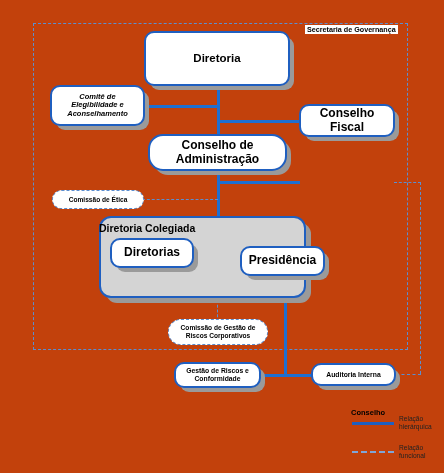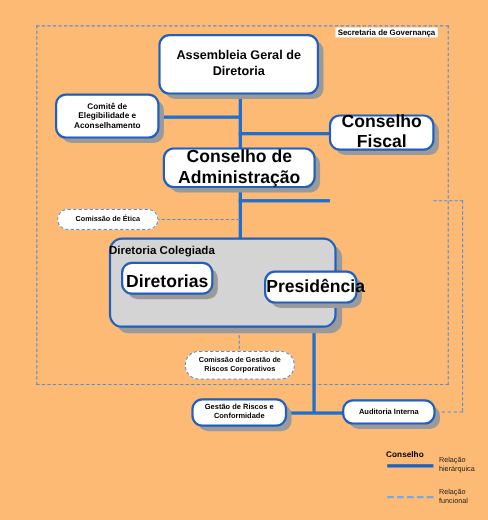--- a/index.html
+++ b/index.html
@@ -7,21 +7,21 @@
     padding: 0;
     background: #ffffff;
   }
   body {
     font-family: "Liberation Sans", sans-serif;
   }
   #chart-root {
     position: relative;
     width: 444px;
     height: 473px;
-    background: #fdba74;
+    background: #c2410c;
     overflow: hidden;
   }
 
   
   .node {
     position: absolute;
     box-sizing: border-box;
     background: #ffffff;
     border: 2px solid #1f5fc0;
     border-radius: 10px;
@@ -31,22 +31,22 @@
     align-items: center;
     justify-content: center;
     text-align: center;
     line-height: 1.15;
     z-index: 5;
     box-shadow: 5px 5px 0 -1px #9a9a9a;
   }
   .node span { display: block; width: 100%; }
 
   .node.big   { font-size: 11.5px; }
-  .node.mid   { font-size: 16px; }
-  .node.small { font-size: 7.5px; }
+  .node.mid   { font-size: 12px; }
+  .node.small { font-size: 7.5px; font-style: italic; }
   .node.tiny  { font-size: 6.8px; }
 
   
   .node-dashed {
     position: absolute;
     box-sizing: border-box;
     background: #ffffff;
     border: 1.5px dashed #5b8ed0;
     border-radius: 14px;
     color: #000000;
@@ -178,50 +178,49 @@
 
   <div class="dln dln-h" style="left:394px; top:182px; width:27px;"></div>
   <div class="dln dln-v" style="left:420px; top:182px; height:192px;"></div>
   <div class="dln dln-h" style="left:396px; top:374px; width:25px;"></div>
 
   <div class="group-box" style="left:99px; top:216px; width:207px; height:82px;"></div>
   <div class="group-title" style="left:99px; top:222px; width:207px;">Diretoria Colegiada</div>
 
   <div class="node big" style="left:144px; top:31px; width:146px; height:55px;">
     <span>
-      <span>Assembleia Geral de</span>
       <span>Diretoria</span>
     </span>
   </div>
 
   <div class="node small" style="left:50px; top:85px; width:95px; height:41px;">
     <span>
       <span>Comitê de</span>
       <span>Elegibilidade e</span>
       <span>Aconselhamento</span>
     </span>
   </div>
 
   <div class="node mid" style="left:299px; top:104px; width:96px; height:33px;">
     <span>Conselho Fiscal</span>
   </div>
 
-  <div class="node mid" style="left:148px; top:134px; width:139px; height:37px;">
+  <div class="node mid" style="left:148px; top:134px; width:139px; height:37px;border-radius:15px;">
     <span>
       <span>Conselho de</span>
       <span>Administração</span>
     </span>
   </div>
 
 
   <div class="node-dashed" style="left:52px; top:190px; width:92px; height:19px;">
     <span>Comissão de Ética</span>
   </div>
 
-  <div class="node mid" style="left:110px; top:238px; width:84px; height:30px;align-items:flex-end;">
+  <div class="node mid" style="left:110px; top:238px; width:84px; height:30px;">
     <span>Diretorias</span>
   </div>
 
   <div class="node mid" style="left:240px; top:246px; width:85px; height:30px;">
     <span>Presidência</span>
   </div>
 
   <div class="node-dashed" style="left:168px; top:319px; width:100px; height:26px;">
     <span>
       <span>Comissão de Gestão de</span>

